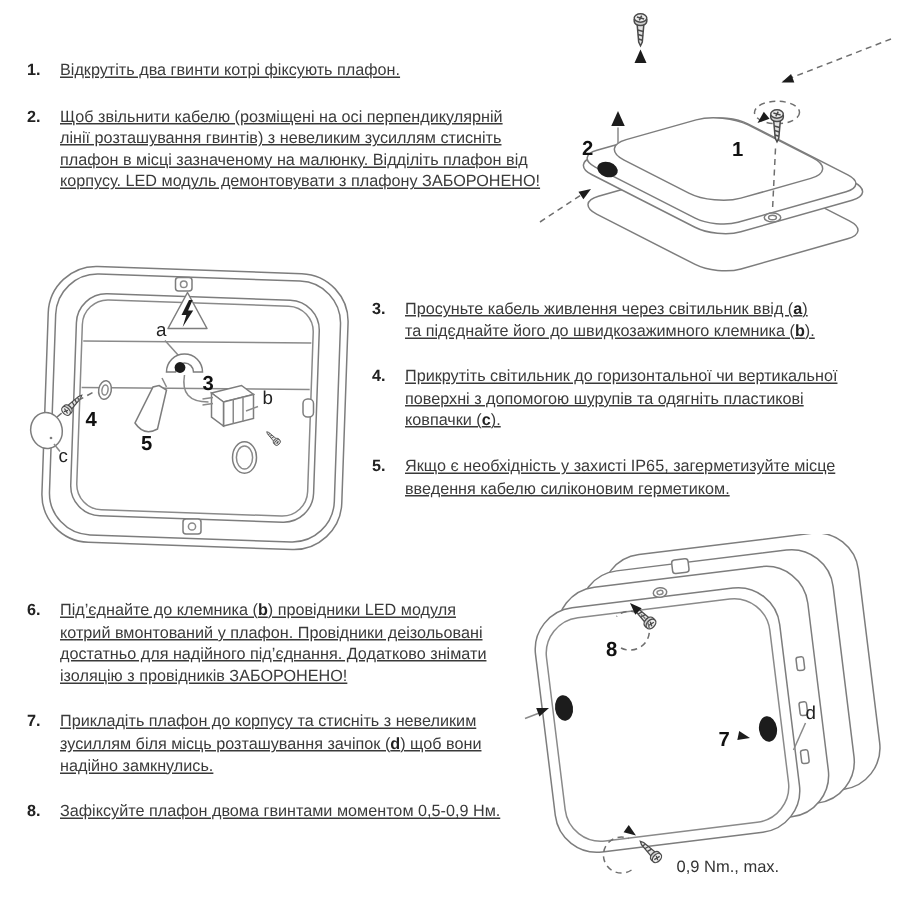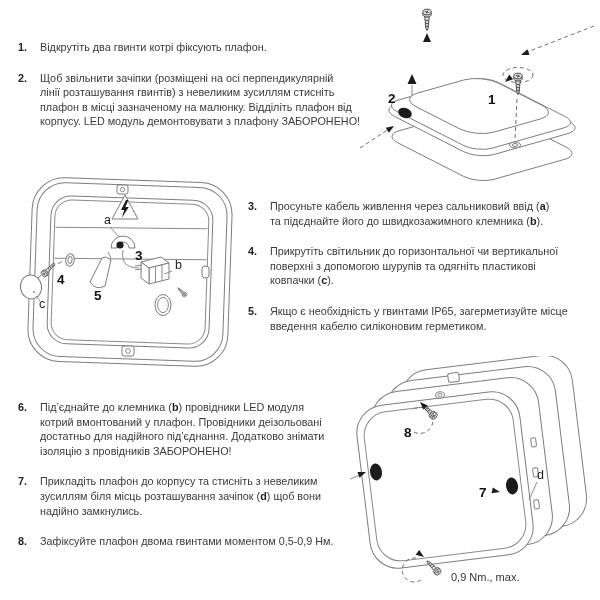--- a/index.html
+++ b/index.html
@@ -4,21 +4,21 @@
 <style>
   html,body{margin:0;padding:0;}
   body{
     width:600px;height:600px;position:relative;background:#ffffff;
     font-family:"Liberation Sans","DejaVu Sans",sans-serif;
     color:#3a3a3a;overflow:hidden;
   }
   .steps{position:absolute;}
   .step{display:flex;margin-bottom:16px;font-size:10.8px;line-height:14.6px;}
   .step-num{width:22px;flex:none;font-weight:bold;color:#222;}
-  .step-text{flex:1;white-space:pre-wrap;}
+  .step-text{flex:1;white-space:pre-wrap;text-decoration:underline;}
   .seg-b{font-weight:bold;color:#222;}
   #steps-1-2{left:18px;top:40px;width:360px;}
   #steps-3-5{left:248px;top:199px;width:352px;}
   #steps-6-8{left:18px;top:400px;width:340px;}
   svg{position:absolute;}
   #svg-top{left:358px;top:2px;}
   #svg-mid{left:8px;top:166px;}
   #svg-bot{left:348px;top:356px;}
   .ln{fill:#ffffff;stroke:#7d7d7d;stroke-width:1;}
   .ln2{fill:none;stroke:#8a8a8a;stroke-width:1;}
@@ -31,42 +31,42 @@
 </head>
 <body>
 
 <div class="steps" id="steps-1-2">
   <div class="step">
     <div class="step-num">1.</div>
     <div class="step-text"><span>Відкрутіть два гвинти котрі фіксують плафон.</span></div>
   </div>
   <div class="step">
     <div class="step-num">2.</div>
-    <div class="step-text"><span>Щоб звільнити зачіпки (розміщені на осі перпендикулярній
+    <div class="step-text"><span>Щоб звільнити кабелю (розміщені на осі перпендикулярній
 лінії розташування гвинтів) з невеликим зусиллям стисніть
 плафон в місці зазначеному на малюнку. Відділіть плафон від
 корпусу. LED модуль демонтовувати з плафону ЗАБОРОНЕНО!</span></div>
   </div>
 </div>
 
 <div class="steps" id="steps-3-5">
   <div class="step">
     <div class="step-num">3.</div>
-    <div class="step-text"><span>Просуньте кабель живлення через сальниковий ввід (</span><span class="seg-b">a</span><span>)
+    <div class="step-text"><span>Просуньте кабель живлення через світильник ввід (</span><span class="seg-b">a</span><span>)
 та підєднайте його до швидкозажимного клемника (</span><span class="seg-b">b</span><span>).</span></div>
   </div>
   <div class="step">
     <div class="step-num">4.</div>
     <div class="step-text"><span>Прикрутіть світильник до горизонтальної чи вертикальної
 поверхні з допомогою шурупів та одягніть пластикові
 ковпачки (</span><span class="seg-b">c</span><span>).</span></div>
   </div>
   <div class="step">
     <div class="step-num">5.</div>
-    <div class="step-text"><span>Якщо є необхідність у гвинтами IP65, загерметизуйте місце
+    <div class="step-text"><span>Якщо є необхідність у захисті IP65, загерметизуйте місце
 введення кабелю силіконовим герметиком.</span></div>
   </div>
 </div>
 
 <div class="steps" id="steps-6-8">
   <div class="step">
     <div class="step-num">6.</div>
     <div class="step-text"><span>Під’єднайте до клемника (</span><span class="seg-b">b</span><span>) провідники LED модуля
 котрий вмонтований у плафон. Провідники деізольовані
 достатньо для надійного під’єднання. Додатково знімати

